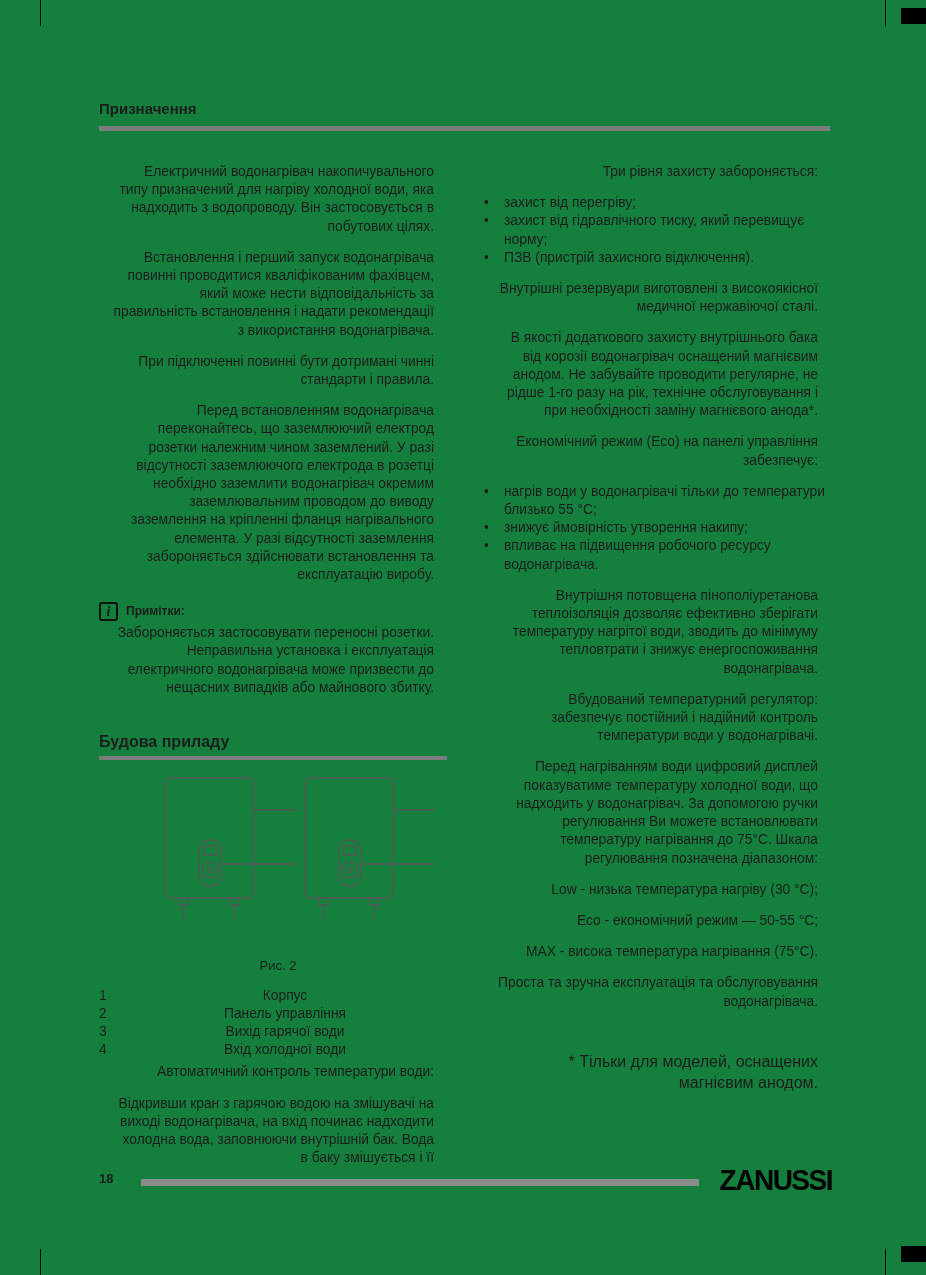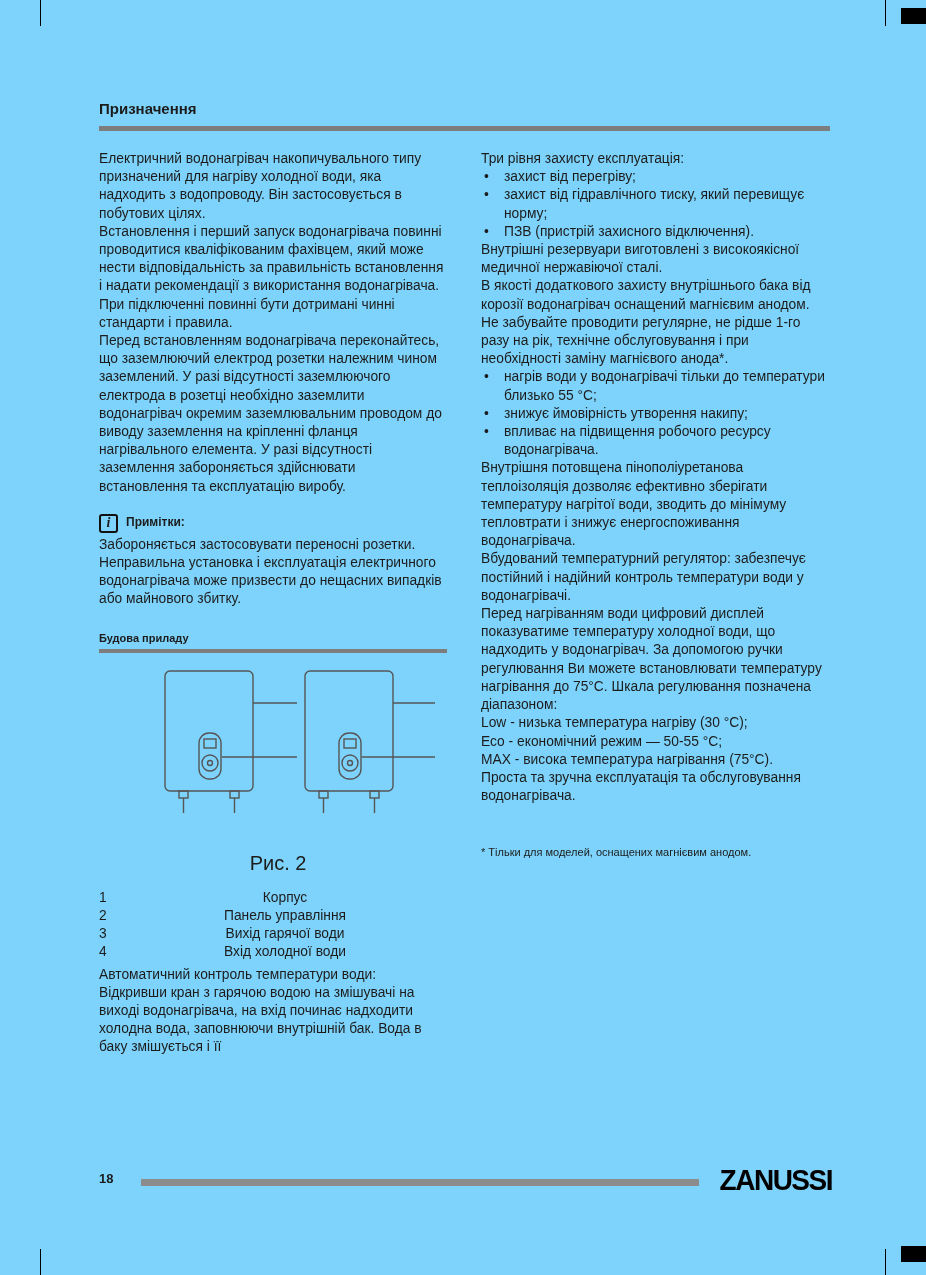--- a/index.html
+++ b/index.html
@@ -1,20 +1,20 @@
 <!DOCTYPE html>
 <html lang="uk"><head>
 <meta charset="utf-8">
 <style>
   html, body { margin: 0; padding: 0; background: #ffffff; }
   .page {
     position: relative;
     width: 926px;
     height: 1275px;
-    background: #7dd3fc;
+    background: #15803d;
     overflow: hidden;
     font-family: "Liberation Sans", sans-serif;
     color: #1c1c1c;
   }
   
   .cropmark { position: absolute; background: #000; }
   .regmark  { position: absolute; background: #000; }
 
   
   .doc-title {
@@ -23,55 +23,55 @@
   }
   .head-rule {
     position: absolute; left: 99px; top: 126px;
     width: 731px; height: 5px; background: #7d7d7d;
   }
 
   
   .col { position: absolute; top: 150px; font-size: 13.8px; line-height: 1.32; }
   .col-left  { left: 99px;  width: 348px; }
   .col-right { left: 481px; width: 350px; }
-  .col p { margin: 0; }
+  .col p { margin: 13px; text-align: right; }
 
   
   .note-head { display: flex; align-items: center; gap: 8px; margin-top: 18px; }
   .note-icon {
     width: 19px; height: 19px; box-sizing: border-box;
     border: 2px solid #111; border-radius: 3px;
     display: flex; align-items: center; justify-content: center;
     font-family: "Liberation Serif", serif; font-weight: bold; font-style: italic;
     font-size: 14px; line-height: 1;
   }
   .note-title { font-weight: bold; font-size: 12px; }
   .note-body { margin-top: 3px !important; }
 
   
-  .section-title { font-size: 11px; font-weight: bold; margin: 22px 0 0 0; }
+  .section-title { font-size: 16px; font-weight: bold; margin: 34px 0 0 0; }
   .section-rule { width: 100%; height: 4px; background: #7d7d7d; margin-top: 4px; }
 
   
   .figure-wrap { margin-top: 14px; margin-left: 10px; }
-  .figure-caption { text-align: center; margin-top: 16px; font-size: 20px; }
+  .figure-caption { text-align: center; margin-top: 16px; font-size: 13px; }
 
   
   .parts-list { margin-top: 12px; }
   .list-row { display: flex; }
   .list-num { width: 24px; flex: 0 0 24px; }
   .list-label { flex: 1; text-align: center; }
   .after-list { margin-top: 4px !important; }
 
   
   .bullet-row { display: flex; }
   .bullet-glyph { width: 20px; flex: 0 0 20px; padding-left: 3px; }
   .bullet-text { flex: 1; }
 
-  .footnote { font-size: 11px; margin-top: 40px !important; }
+  .footnote { font-size: 16px; margin-top: 40px !important; }
 
   
   .page-number {
     position: absolute; left: 99px; top: 1171px;
     font-size: 13px; font-weight: bold;
   }
   .footer-rule {
     position: absolute; left: 141px; top: 1179px;
     width: 558px; height: 7px; background: #8c8c8c;
   }
@@ -168,37 +168,38 @@
         <span class="list-num">4</span>
         <span class="list-label">Вхід холодної води</span>
       </div>
     </div>
 
     <p class="after-list">Автоматичний контроль температури води:</p>
     <p>Відкривши кран з гарячою водою на змішувачі на виході водонагрівача, на вхід починає надходити холодна вода, заповнюючи внутрішній бак. Вода в баку змішується і її</p>
   </div>
 
   <div class="col col-right">
-    <p>Три рівня захисту експлуатація:</p>
+    <p>Три рівня захисту забороняється:</p>
 
     <div class="bullet-row">
       <span class="bullet-glyph">•</span>
       <span class="bullet-text">захист від перегріву;</span>
     </div>
     <div class="bullet-row">
       <span class="bullet-glyph">•</span>
       <span class="bullet-text">захист від гідравлічного тиску, який перевищує норму;</span>
     </div>
     <div class="bullet-row">
       <span class="bullet-glyph">•</span>
       <span class="bullet-text">ПЗВ (пристрій захисного відключення).</span>
     </div>
 
     <p>Внутрішні резервуари виготовлені з високоякісної медичної нержавіючої сталі.</p>
     <p>В якості додаткового захисту внутрішнього бака від корозії водонагрівач оснащений магнієвим анодом. Не забувайте проводити регулярне, не рідше 1-го разу на рік, технічне обслуговування і при необхідності заміну магнієвого анода*.</p>
+    <p>Економічний режим (Есо) на панелі управління забезпечує:</p>
 
     <div class="bullet-row">
       <span class="bullet-glyph">•</span>
       <span class="bullet-text">нагрів води у водонагрівачі тільки до температури близько 55 °С;</span>
     </div>
     <div class="bullet-row">
       <span class="bullet-glyph">•</span>
       <span class="bullet-text">знижує ймовірність утворення накипу;</span>
     </div>
     <div class="bullet-row">

